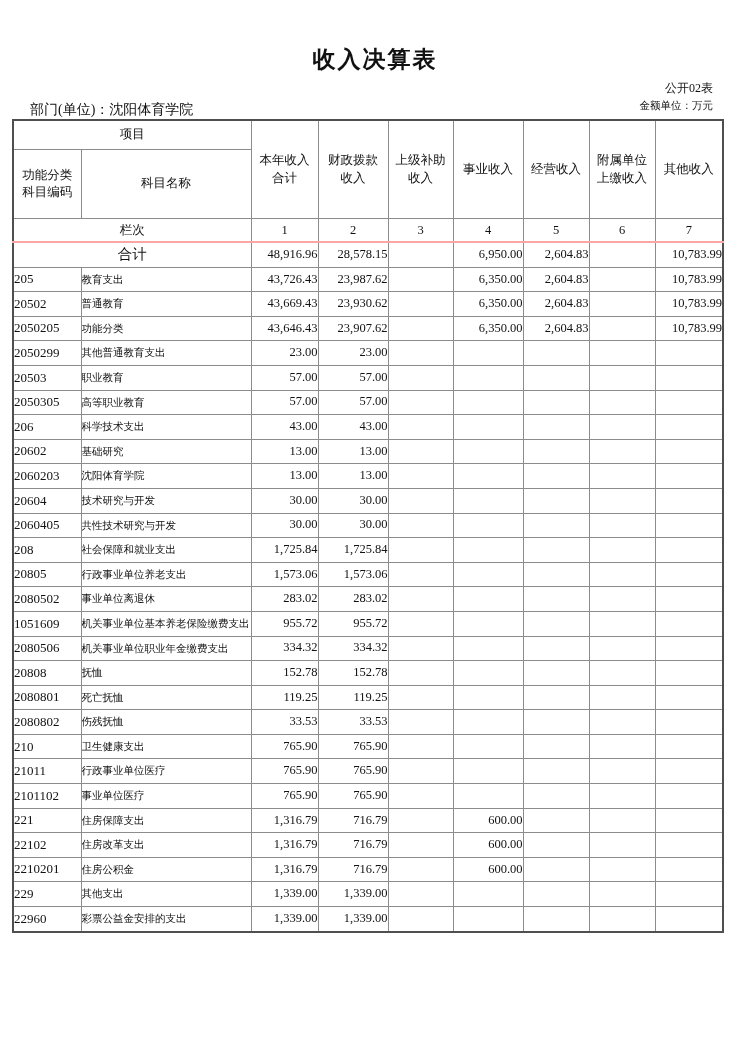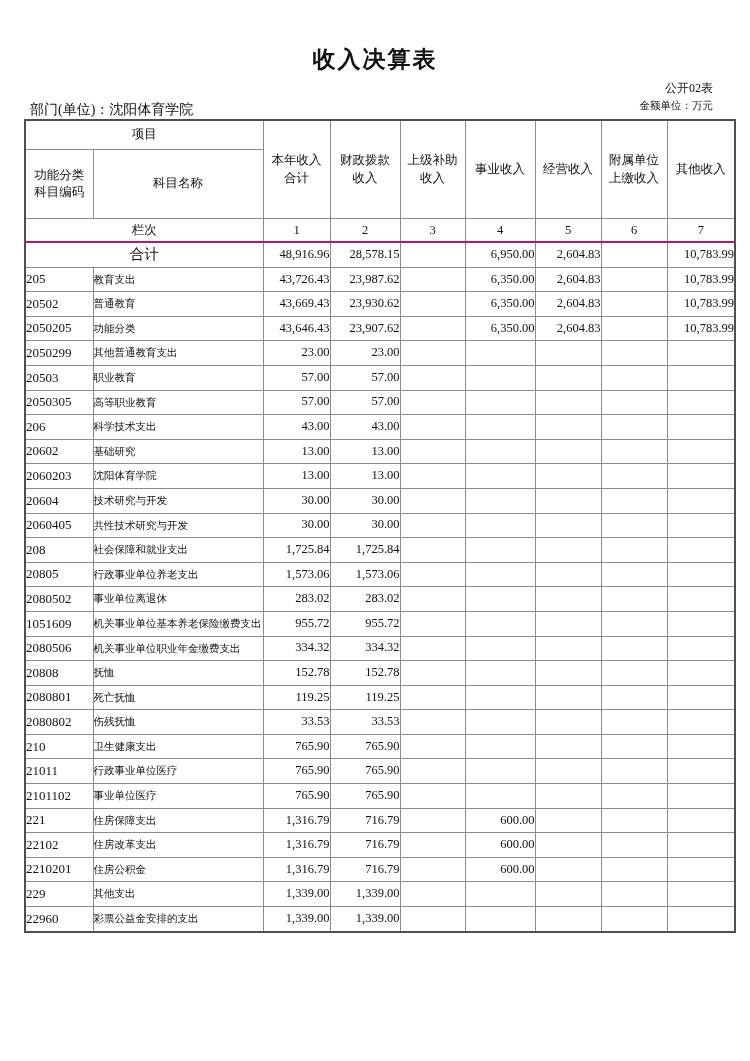--- a/index.html
+++ b/index.html
@@ -32,21 +32,21 @@
     top: 101px; left: 30px;
     font-size: 14px;
   }
   .unit {
     position: absolute;
     top: 99px; right: 37px;
     font-size: 10.5px;
   }
   table.report {
     position: absolute;
-    top: 119px; left: 24px;
+    top: 119px; left: 12px;
     width: 710px;
     border-collapse: collapse;
     table-layout: fixed;
     border: 2px solid #4f4f4f;
   }
   table.report th, table.report td {
     border: 1px solid #8c8c8c;
     padding: 0;
     vertical-align: middle;
     overflow: hidden;
@@ -57,21 +57,21 @@
     text-align: center;
     white-space: pre-line;
     line-height: 1.4;
   }
   .item-cell { height: 28px; }
   .sub-row th { height: 68px; }
   tr.rank-row td {
     height: 22px;
     text-align: center;
     font-size: 12.5px;
-    border-bottom: 2px solid #be185d;
+    border-bottom: 2px solid #fca5a5;
   }
   tbody td { height: 23.6px; font-size: 12.5px; line-height: 1.1; }
   td.cell-code { text-align: left; padding-left: 7px; font-size: 13px; }
   td.cell-name { text-align: left; padding-left: 5px; font-size: 10.5px; margin-left: 22px; }
   td.cell-num  { text-align: right; padding-right: 3px; }
   td.cell-total-label { text-align: center; font-size: 14.5px; }
 </style>
 </head>
 <body>
 

